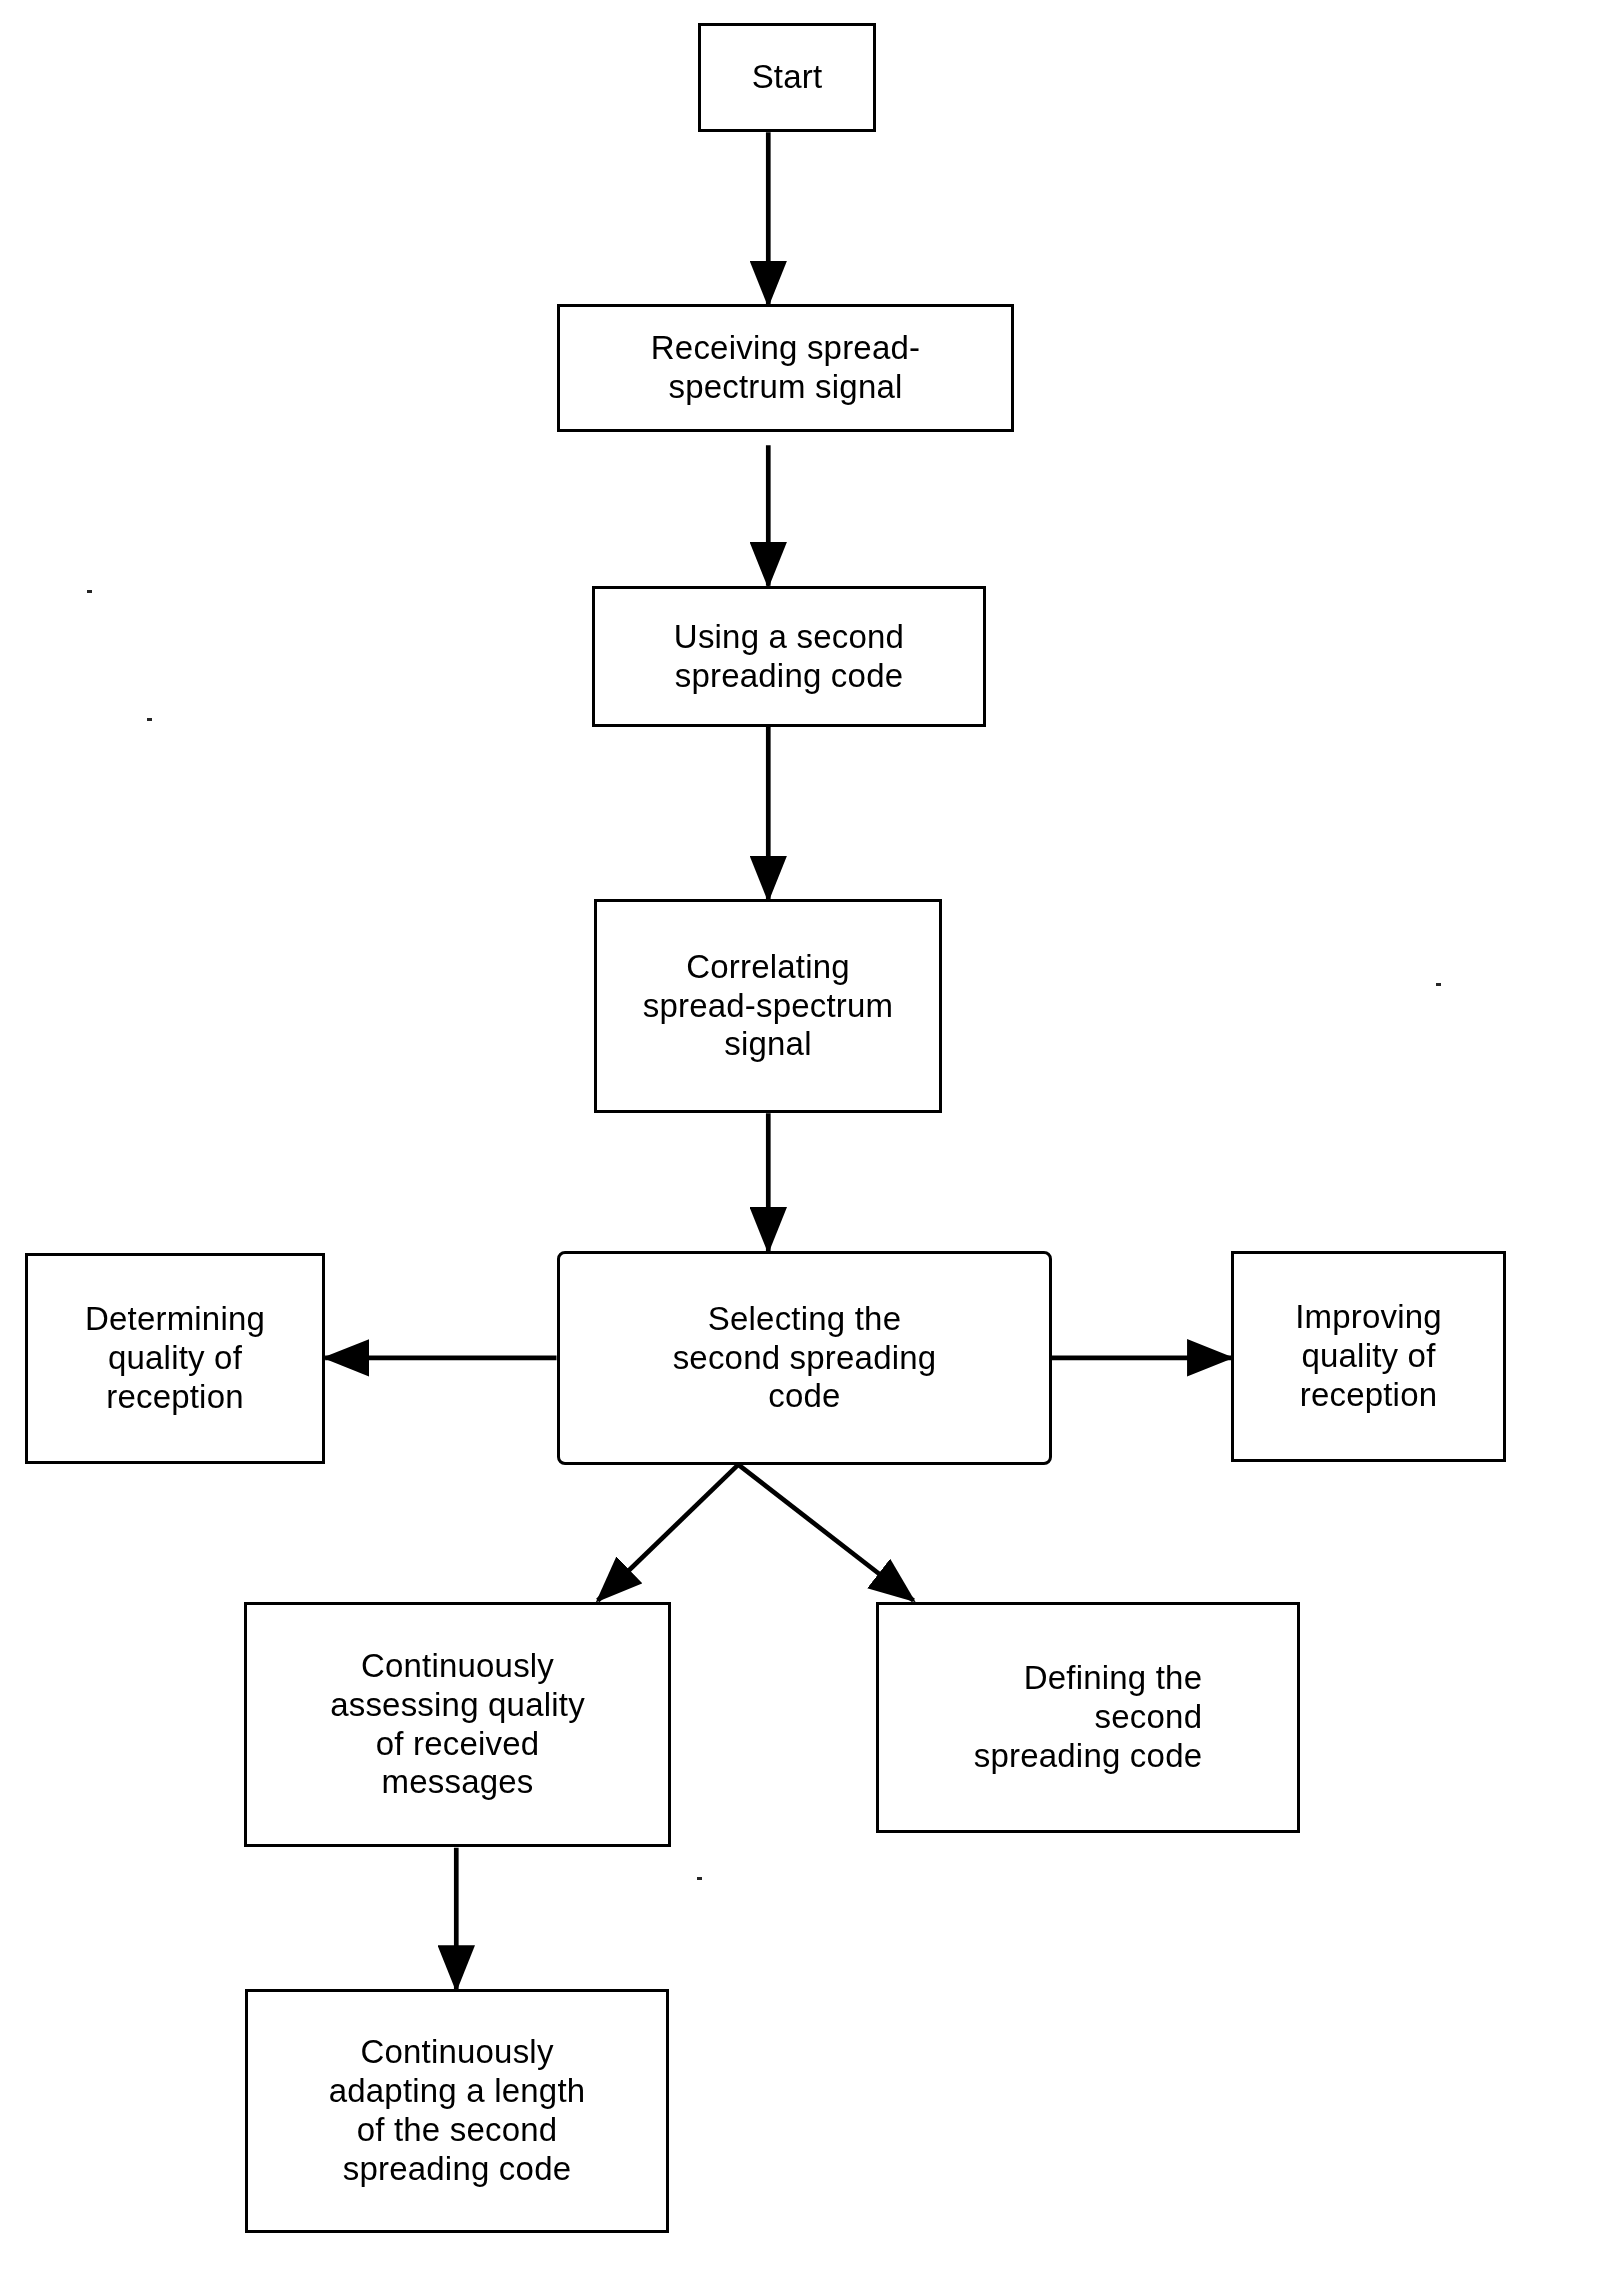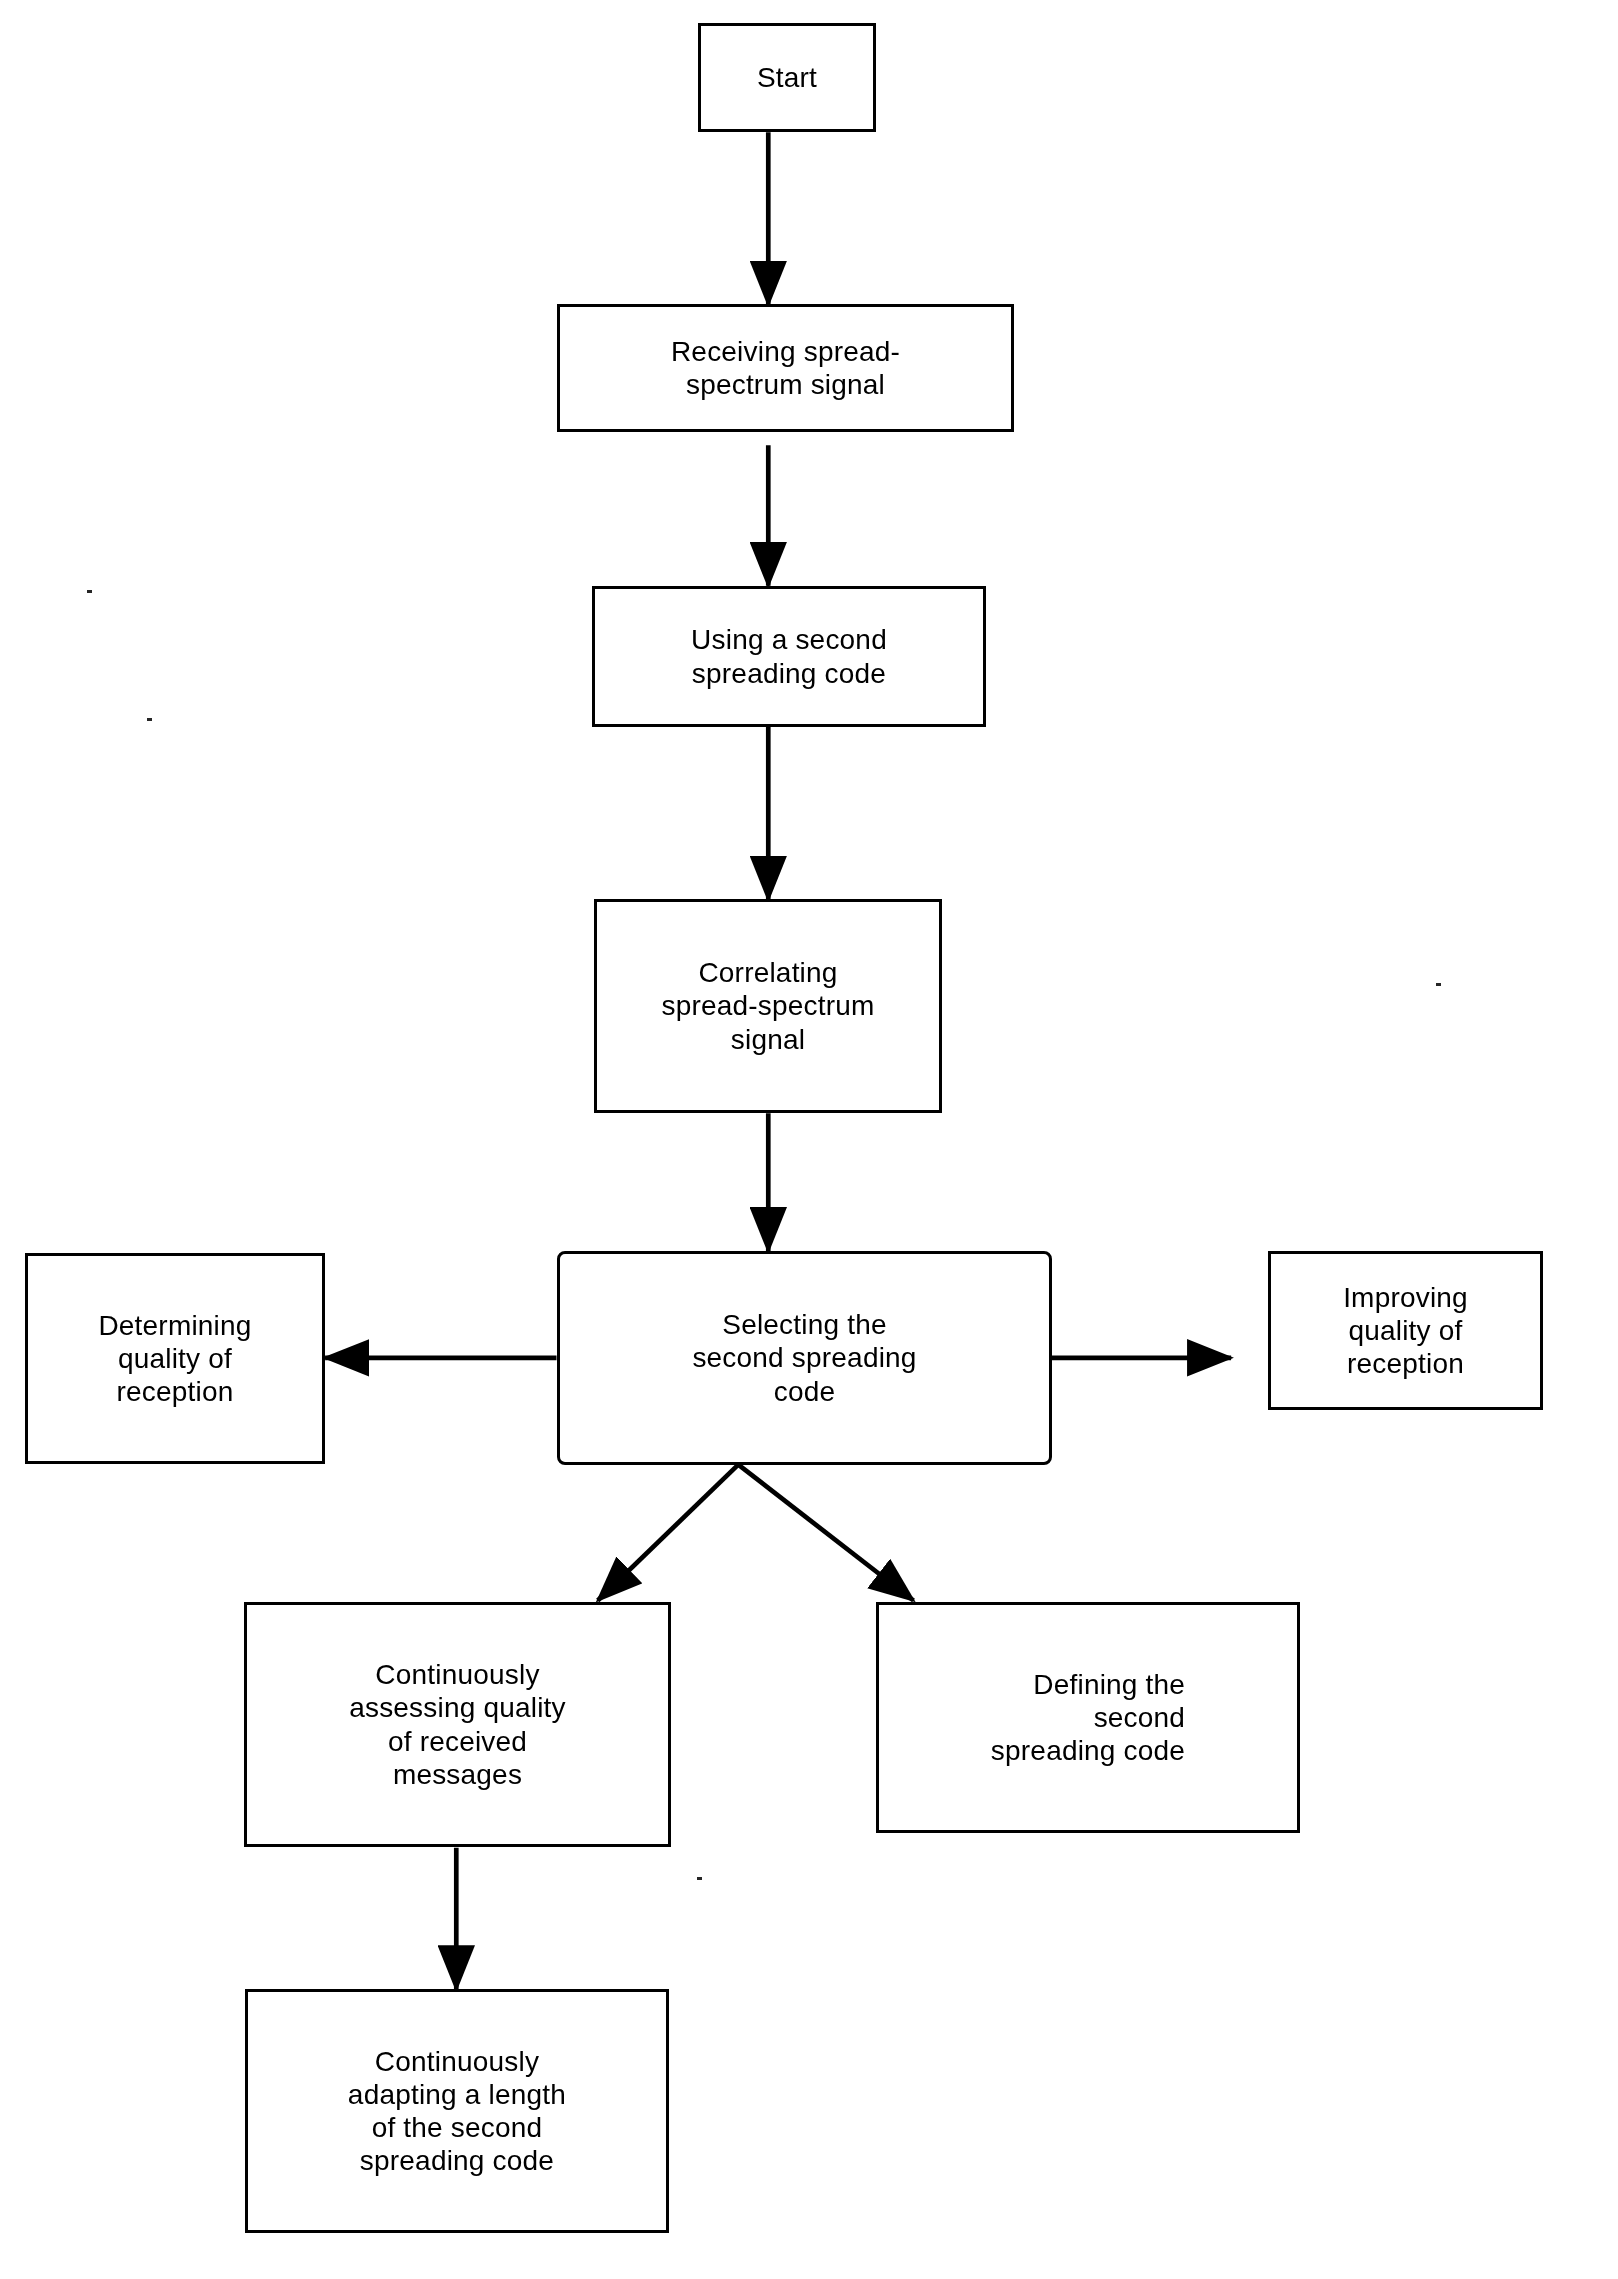--- a/index.html
+++ b/index.html
@@ -21,21 +21,21 @@
     border: 3.7px solid #000000;
     background: #ffffff;
     display: flex;
     align-items: center;
     justify-content: center;
     text-align: center;
     color: #000000;
   }
   .node .label {
     display: block;
-    font-size: 28px;
+    font-size: 33px;
     line-height: 1.18;
     letter-spacing: 0.2px;
     white-space: pre-line;
     padding: 0 7.5px;
   }
   svg.edges {
     position: absolute;
     left: 0;
     top: 0;
     width: 1619px;
@@ -99,21 +99,21 @@
 second spreading
 code</span>
   </div>
 
   <div class="node" style="left: 25px; top: 1253px; width: 300px; height: 211px;">
     <span class="label">Determining
 quality of
 reception</span>
   </div>
 
-  <div class="node" style="left: 1231px; top: 1251px; width: 275px; height: 159px; margin-left: 37px;">
+  <div class="node" style="left: 1231px; top: 1251px; width: 275px; height: 211px;">
     <span class="label">Improving
 quality of
 reception</span>
   </div>
 
   <div class="node" style="left: 244px; top: 1602px; width: 427px; height: 245px;">
     <span class="label">Continuously
 assessing quality
 of received
 messages</span>

